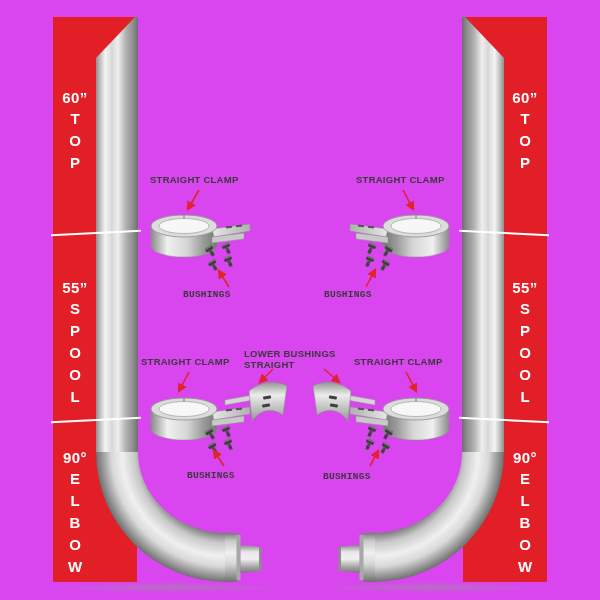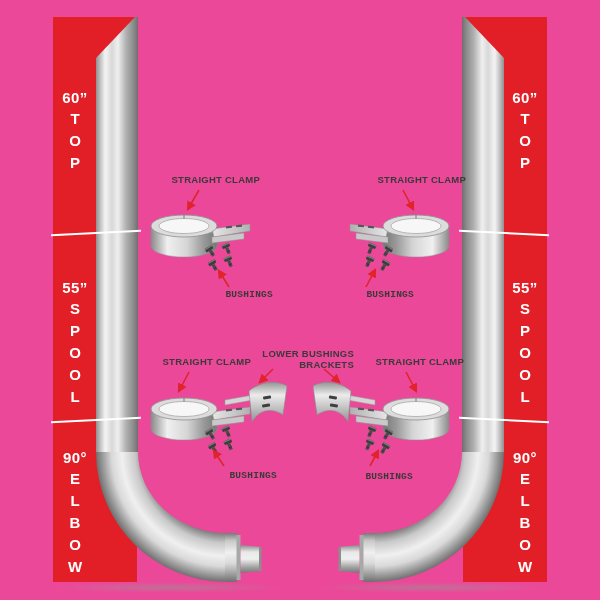--- a/index.html
+++ b/index.html
@@ -1,16 +1,16 @@
 <!DOCTYPE html>
 <html style="--red: #e21e26; --arrow: #e0242b; --label: #3a3a3a;"><head>
 <meta charset="utf-8">
 <style>
   html,body{margin:0;padding:0;background:#fff;}
-  .stage{position:relative;width:600px;height:600px;background:#ec4899;overflow:hidden;
+  .stage{position:relative;width:600px;height:600px;background:#d946ef;overflow:hidden;
          font-family:"Liberation Sans",sans-serif;}
   .stage *{box-sizing:border-box;}
 
   
   .banner{position:absolute;top:17px;height:565px;width:84px;background:var(--red,#e21e26);}
   .banner.left{left:53px;}
   .banner.right{left:463px;}
 
   
   .b-sec{position:absolute;width:44px;display:flex;flex-direction:column;align-items:center;z-index:6;}
@@ -24,21 +24,21 @@
   .divider{position:absolute;width:90px;height:2.2px;background:#fff;z-index:5;}
   .divider.dl{transform:rotate(-3deg);}
   .divider.dr{transform:rotate(3deg);}
 
   
   .layer{position:absolute;left:0;top:0;z-index:4;}
   .layer.parts{z-index:7;}
 
   
   .lbl{position:absolute;z-index:9;color:var(--label,#3a3a3a);font-weight:bold;
-       font-size:9.5px;line-height:1.15;letter-spacing:.25px;text-align:right;width:110px;}
+       font-size:9.5px;line-height:1.15;letter-spacing:.25px;text-align:left;width:110px;}
   .lbl.narrow{width:90px;font-family:Liberation Mono, monospace;}
 
   
   .gshadow{position:absolute;top:582px;height:11px;width:230px;z-index:1;
            background:radial-gradient(ellipse,rgba(150,150,150,.5),rgba(150,150,150,0) 70%);}
 </style>
 </head>
 <body>
 
 <div class="stage">
@@ -213,16 +213,16 @@
   <div class="lbl" style="left:141px;top:357px;">STRAIGHT CLAMP</div>
   <div class="lbl" style="left:354px;top:357px;">STRAIGHT CLAMP</div>
 
   <div class="lbl narrow" style="left:183px;top:290px;">BUSHINGS</div>
   <div class="lbl narrow" style="left:324px;top:290px;">BUSHINGS</div>
   <div class="lbl narrow" style="left:187px;top:471px;">BUSHINGS</div>
   <div class="lbl narrow" style="left:323px;top:472px;">BUSHINGS</div>
 
   <div class="lbl" style="left:244px;top:349px;">
     <div>LOWER BUSHINGS</div>
-    <div>BRACKETS</div>
+    <div>STRAIGHT</div>
   </div>
 
 </div>
 
 </body></html>

